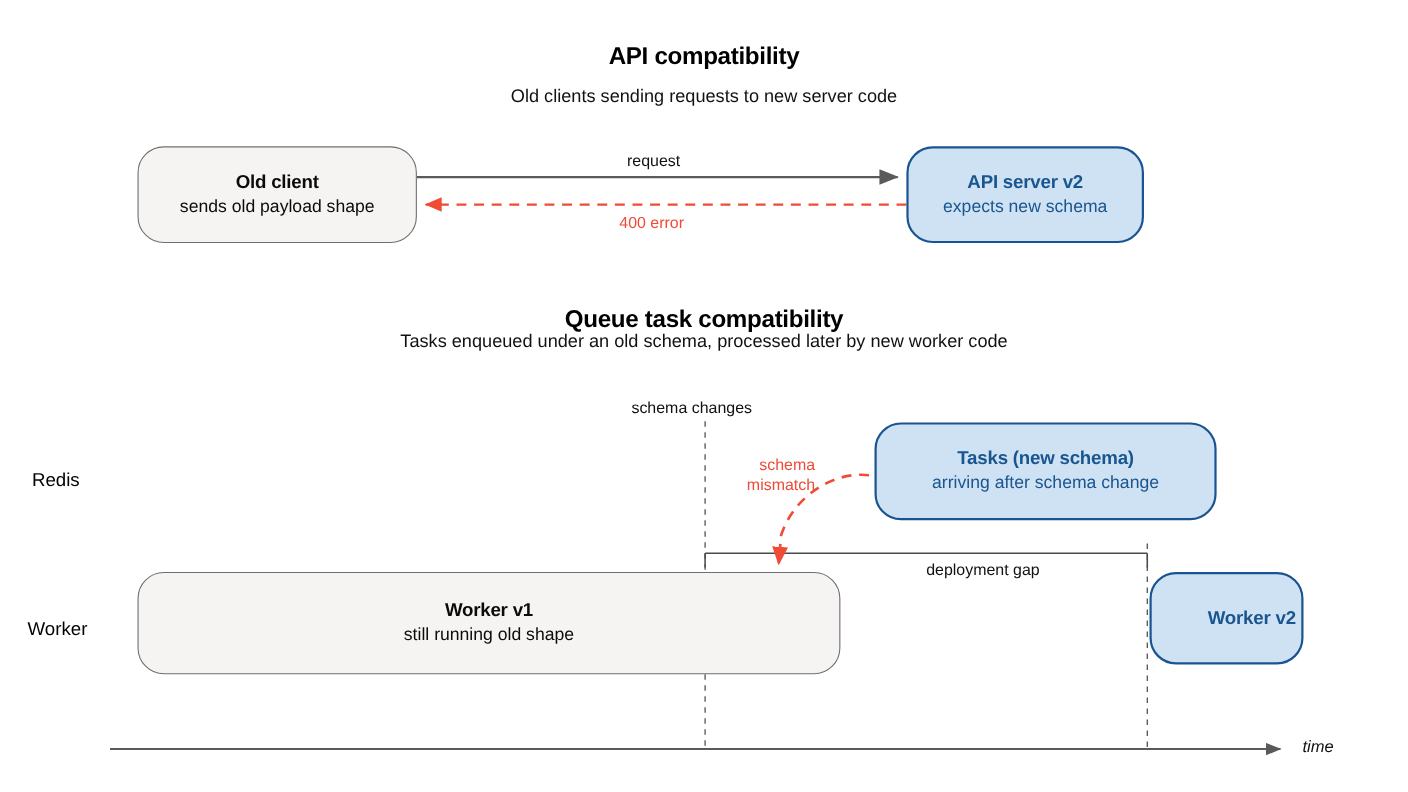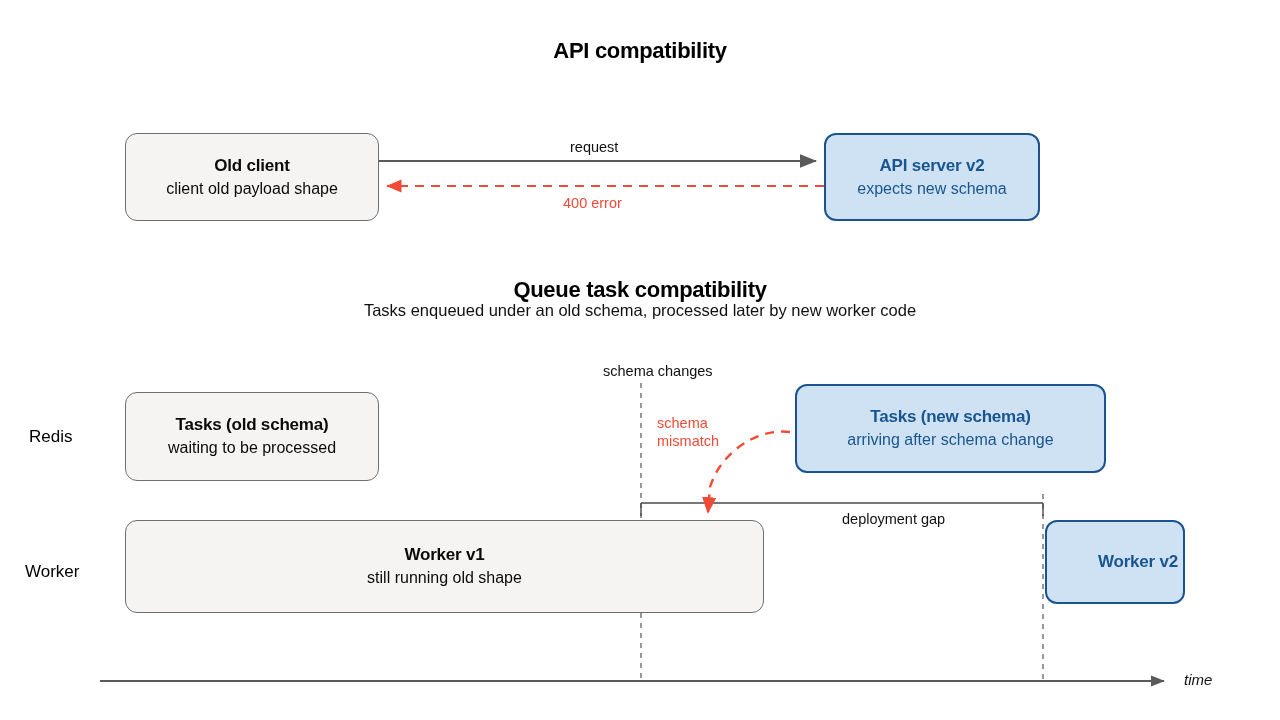--- a/index.html
+++ b/index.html
@@ -47,21 +47,21 @@
   }
   #t1 { top: 38px; }
   #s1 { top: 79px; }
   #t2 { top: 277px; }
   #s2 { top: 301px; }
 
   
   .node {
     position: absolute;
     box-sizing: border-box;
-    border-radius: 12px;
+    border-radius: 24px;
     display: flex;
     flex-direction: column;
     align-items: center;
     justify-content: center;
     text-align: left;
     line-height: 1.28;
   }
   .node .n-title {
     font-weight: bold;
     font-size: 17px;
@@ -101,25 +101,25 @@
   #lane-worker { left: 25px; top: 550px; }
 
   
   .edge-label {
     position: absolute;
     font-size: 14.5px;
     color: #111;
     white-space: nowrap;
   }
   .edge-label.red { color: #ef4b36; }
-  .edge-label.center { text-align: left; }
+  .edge-label.center { text-align: right; }
 
   #lbl-request      { left: 570px; top: 139px; }
   #lbl-400          { left: 563px; top: 195px; }
-  #lbl-schema-chg   { left: 603px; top: 363px; text-align: center; }
+  #lbl-schema-chg   { left: 574px; top: 363px; text-align: center; }
   #lbl-mismatch     { left: 657px; top: 414px; width: 84px; line-height: 1.25; }
   #lbl-deploy-gap   { left: 842px; top: 511px; }
   #lbl-time         { left: 1184px; top: 671px; font-size: 15px; font-style: italic; }
 </style>
 </head>
 <body>
 
 <div class="stage">
 
   <svg class="layer" viewBox="0 0 1280 720">
@@ -163,44 +163,41 @@
     <g>
       <path d="M790,432 C757,428 721,452 710,487 L708,512" stroke="#ef4b36" stroke-width="2.4" stroke-dasharray="9 7" fill="none" marker-end="url(#arrow-red-down)"></path>
     </g>
 
     <g>
       <line x1="100" y1="681" x2="1164" y2="681" stroke="#5a5a5a" stroke-width="1.8" marker-end="url(#arrow-axis)"></line>
     </g>
   </svg>
 
   <div class="section-title" id="t1">API compatibility</div>
+  <div class="section-sub" id="s1">Old clients sending requests to new server code</div>
 
   <div class="node gray" id="box-old-client">
     <div class="n-title">Old client</div>
-    <div class="n-sub">client old payload shape</div>
+    <div class="n-sub">sends old payload shape</div>
   </div>
 
   <div class="node blue" id="box-api-server">
     <div class="n-title">API server v2</div>
     <div class="n-sub">expects new schema</div>
   </div>
 
   <div class="edge-label" id="lbl-request">request</div>
   <div class="edge-label red" id="lbl-400">400 error</div>
 
   <div class="section-title" id="t2">Queue task compatibility</div>
   <div class="section-sub" id="s2">Tasks enqueued under an old schema, processed later by new worker code</div>
 
   <div class="lane-label" id="lane-redis">Redis</div>
   <div class="lane-label" id="lane-worker">Worker</div>
 
-  <div class="node gray" id="box-tasks-old">
-    <div class="n-title">Tasks (old schema)</div>
-    <div class="n-sub">waiting to be processed</div>
-  </div>
 
   <div class="node blue" id="box-tasks-new">
     <div class="n-title">Tasks (new schema)</div>
     <div class="n-sub">arriving after schema change</div>
   </div>
 
   <div class="node gray" id="box-worker-v1">
     <div class="n-title">Worker v1</div>
     <div class="n-sub">still running old shape</div>
   </div>

